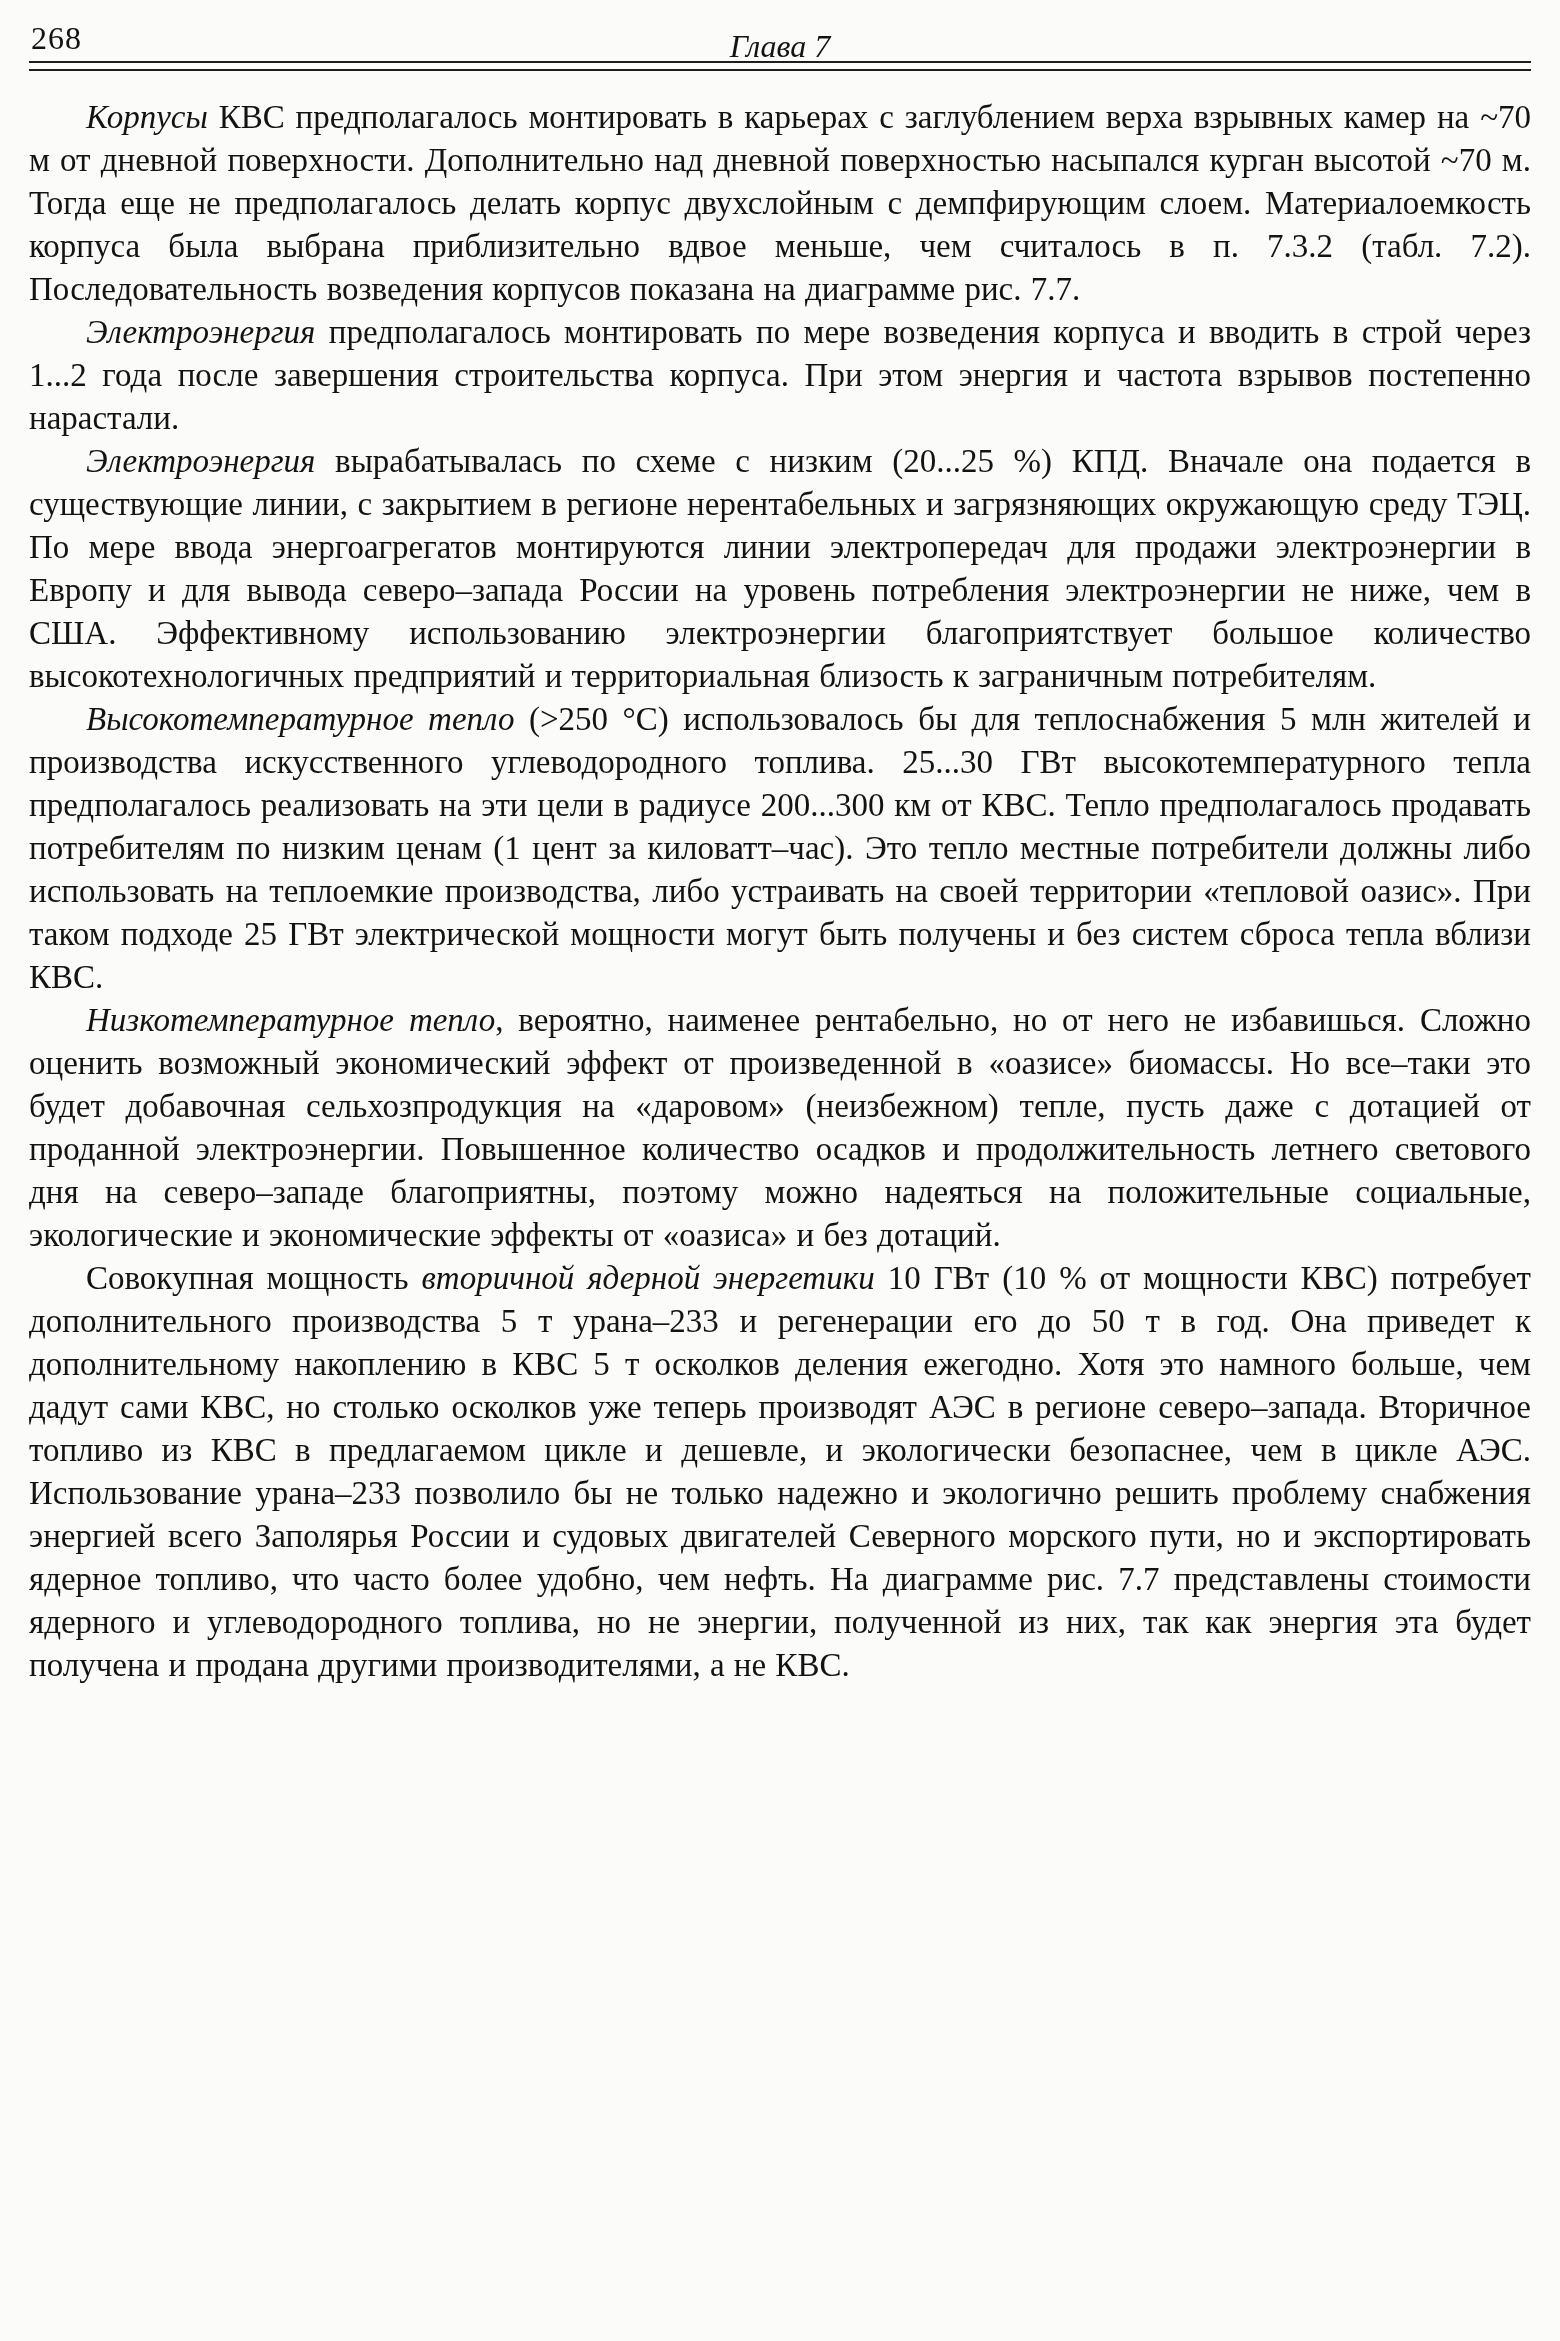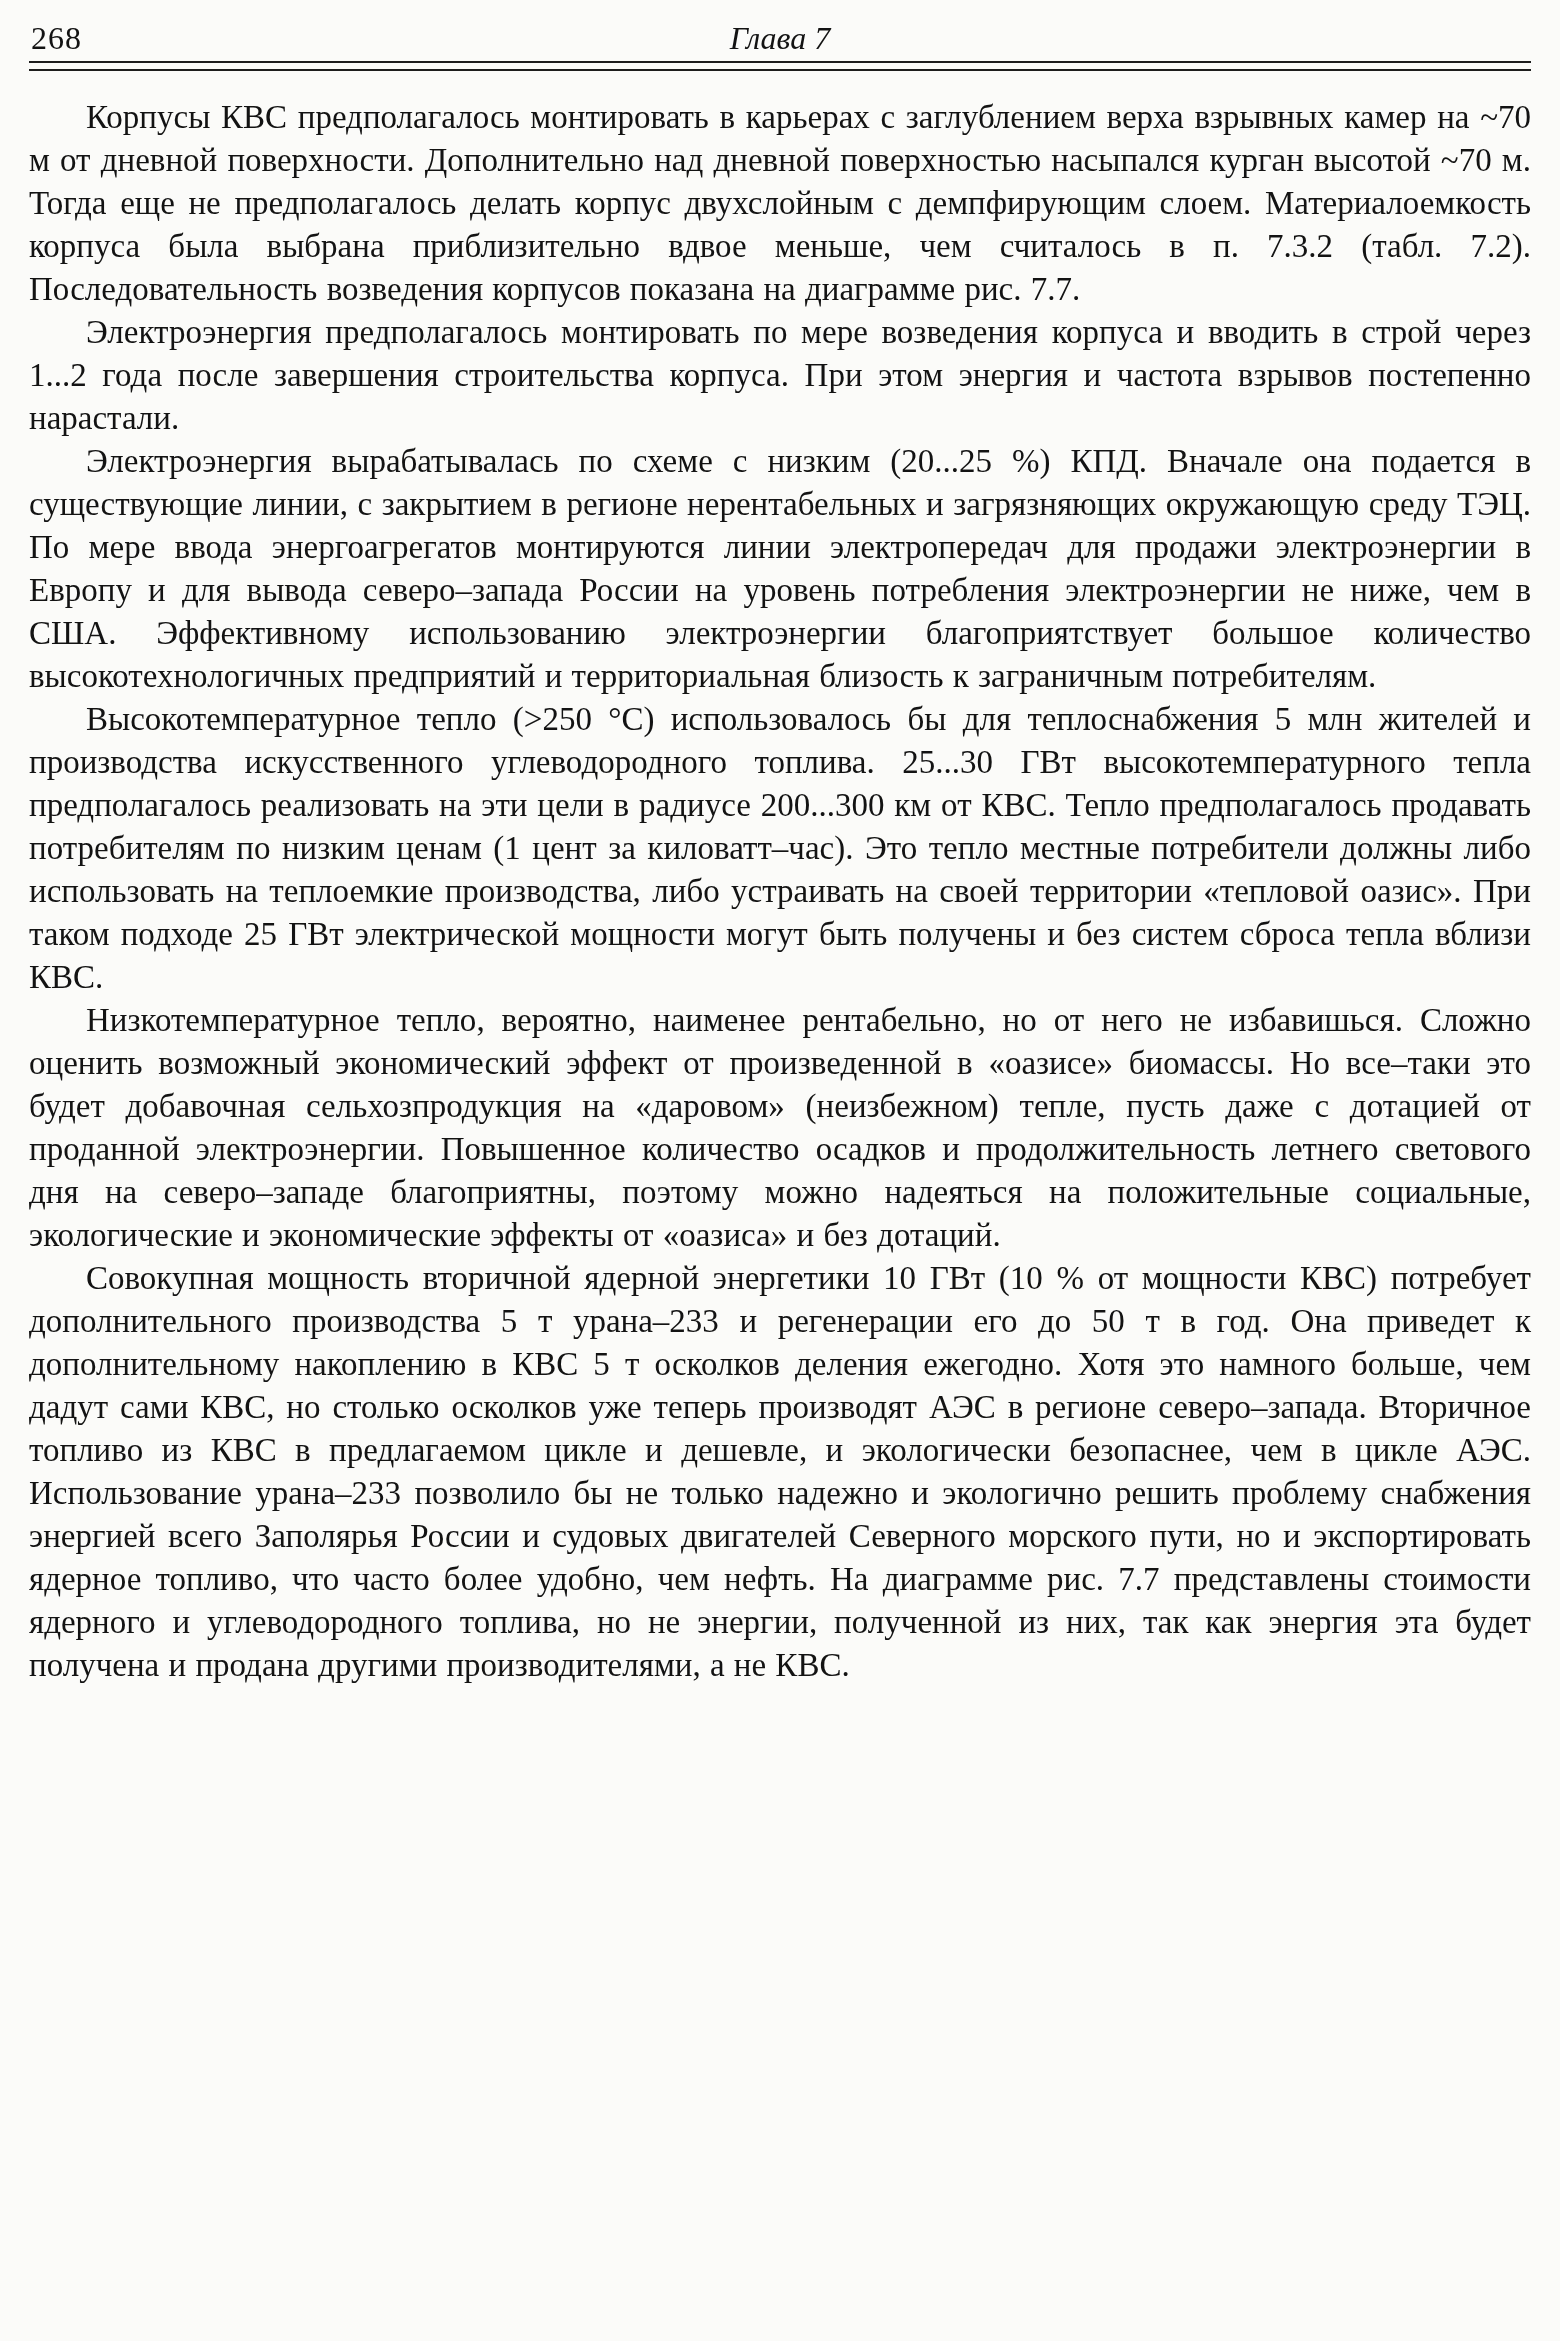--- a/index.html
+++ b/index.html
@@ -31,38 +31,40 @@
     left: 2px;
     top: 0;
     letter-spacing: 1px;
   }
   .chapter {
     position: absolute;
     left: 0;
     right: 0;
     text-align: center;
     font-style: italic;
+    margin-top: 8px;
   }
   .rule {
     height: 6.8px;
     border-top: 2.9px solid #1d1d1d;
     border-bottom: 2px solid #1d1d1d;
     margin-bottom: 25px;
   }
   .text-body {
     font-size: 33px;
     line-height: 43px;
     text-align: justify;
   }
   .para {
     margin: 0;
     text-indent: 57px;
     word-spacing: 1px;
   }
   .it {
+    font-style: italic;
   }
 </style>
 </head>
 <body>
 
 <div class="page">
   <header class="page-header">
     <span class="pagenum">268</span>
     <span class="chapter">Глава 7</span>
   </header>

